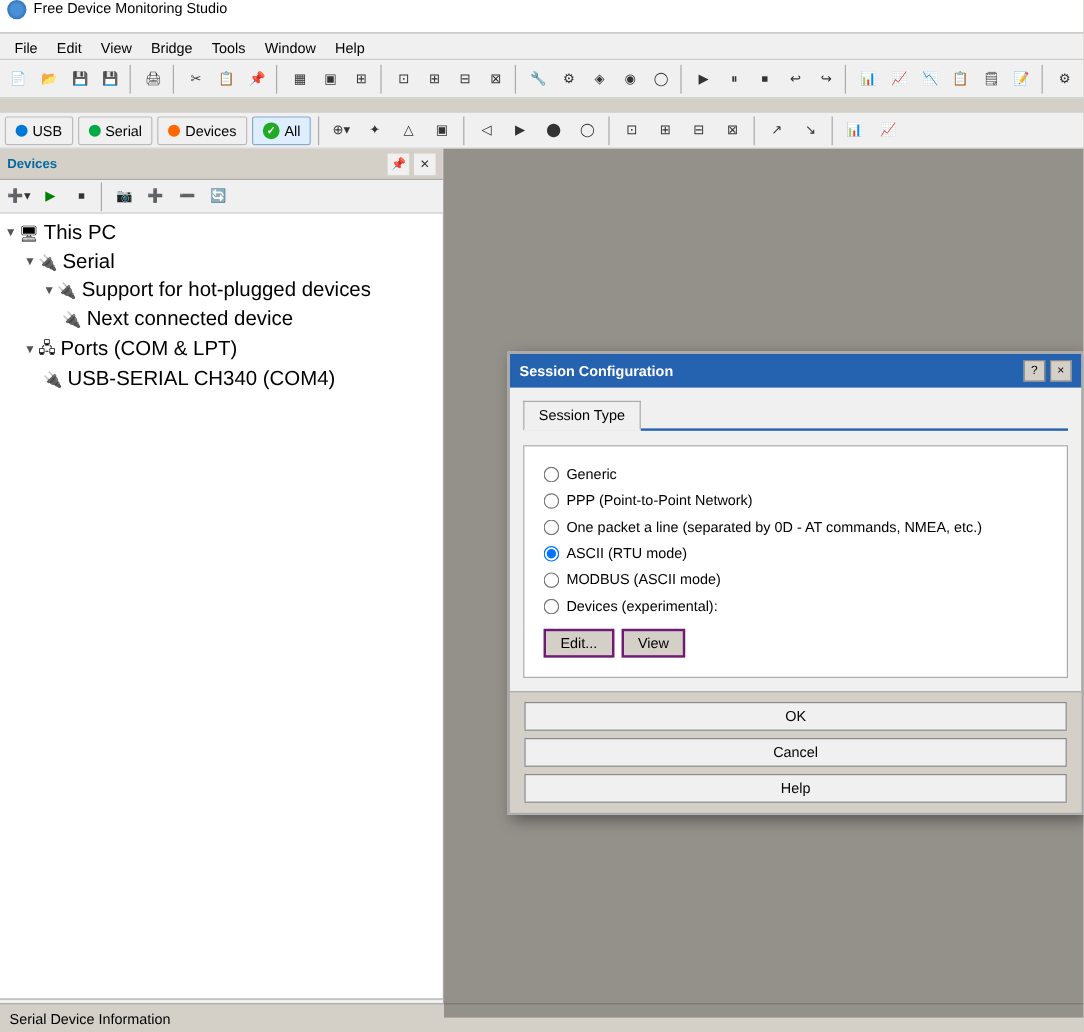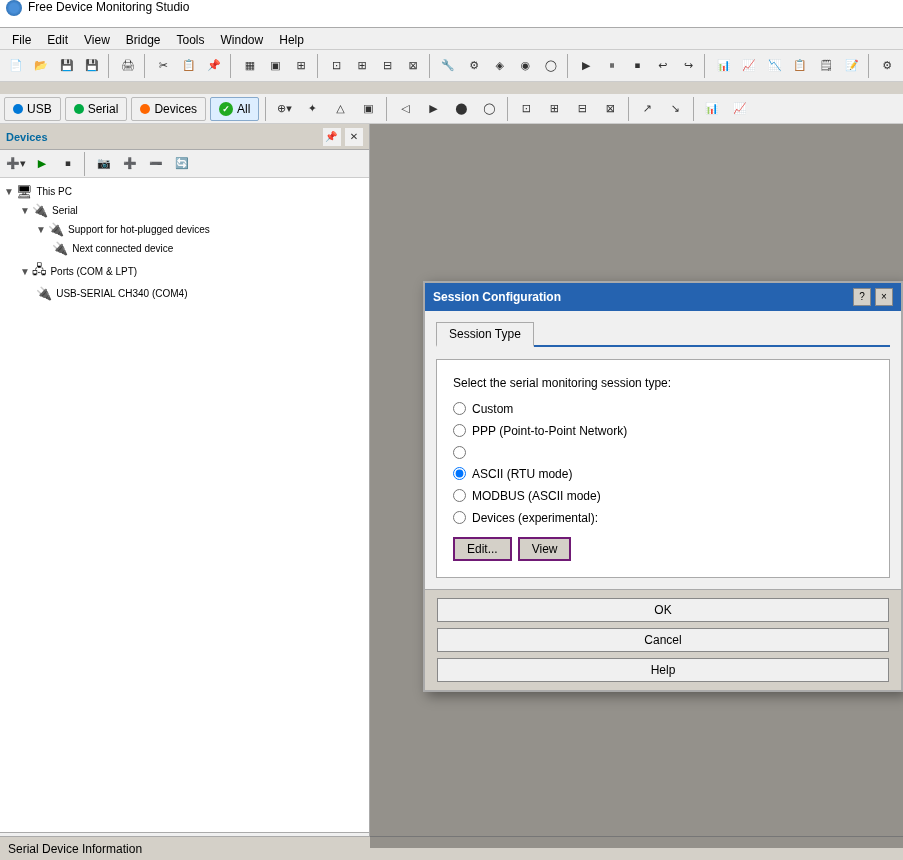--- a/index.html
+++ b/index.html
@@ -40,21 +40,21 @@
     #devices-toolbar { background: #f0f0f0; display: flex; align-items: center; height: 28px; border-bottom: 1px solid #ccc; padding: 2px 4px; gap: 2px; }
 
     
     #device-tree { flex: 1; overflow-y: auto; overflow-x: auto; padding: 4px 0; }
     .tree-item { display: flex; align-items: center; padding: 2px 4px; cursor: pointer; white-space: nowrap; }
     .tree-indent1 { margin-left: 16px; }
     .tree-indent2 { margin-left: 32px; }
     .tree-indent3 { margin-left: 48px; }
     .tree-arrow { margin-right: 2px; font-size: 10px; color: #555; }
     .tree-icon { margin-right: 4px; font-size: 13px; }
-    .tree-label { font-size: 10px; }
+    .tree-label { font-size: 17px; }
 
     
     #content-area { flex: 1; background: #d4d0c8; position: relative; }
 
     
     #tree-scrollbar { height: 16px; background: #f0f0f0; border-top: 1px solid #aaa; display: flex; align-items: center; padding: 0 2px; }
     .scroll-track { flex: 1; height: 8px; background: #d4d0c8; border: 1px solid #aaa; border-radius: 2px; position: relative; }
     .scroll-thumb { width: 80px; height: 6px; background: #aaa; border-radius: 2px; position: absolute; left: 4px; top: 1px; }
 
     
@@ -272,32 +272,32 @@
           </div>
         </div>
 
         <div id="dialog-body">
 
           <div class="tab-strip">
             <div class="tab active">Session Type</div>
           </div>
 
           <div class="dlg-content">
-            <div class="dlg-label">Select the serial monitoring session type:</div>
             <div class="radio-group">
               <div class="radio-item">
                 <input type="radio" name="session-type" id="opt-generic" style="">
-                <label for="opt-generic">Custom</label>
+                <label for="opt-generic">Generic</label>
               </div>
               <div class="radio-item">
                 <input type="radio" name="session-type" id="opt-ppp" style="">
                 <label for="opt-ppp">PPP (Point-to-Point Network)</label>
               </div>
               <div class="radio-item">
                 <input type="radio" name="session-type" id="opt-one-packet" style="">
+                <label for="opt-one-packet">One packet a line (separated by 0D - AT commands, NMEA, etc.)</label>
               </div>
               <div class="radio-item">
                 <input type="radio" name="session-type" id="opt-modbus-rtu" checked="" style="">
                 <label for="opt-modbus-rtu">ASCII (RTU mode)</label>
               </div>
               <div class="radio-item">
                 <input type="radio" name="session-type" id="opt-modbus-ascii" style="">
                 <label for="opt-modbus-ascii">MODBUS (ASCII mode)</label>
               </div>
               <div class="radio-item">

